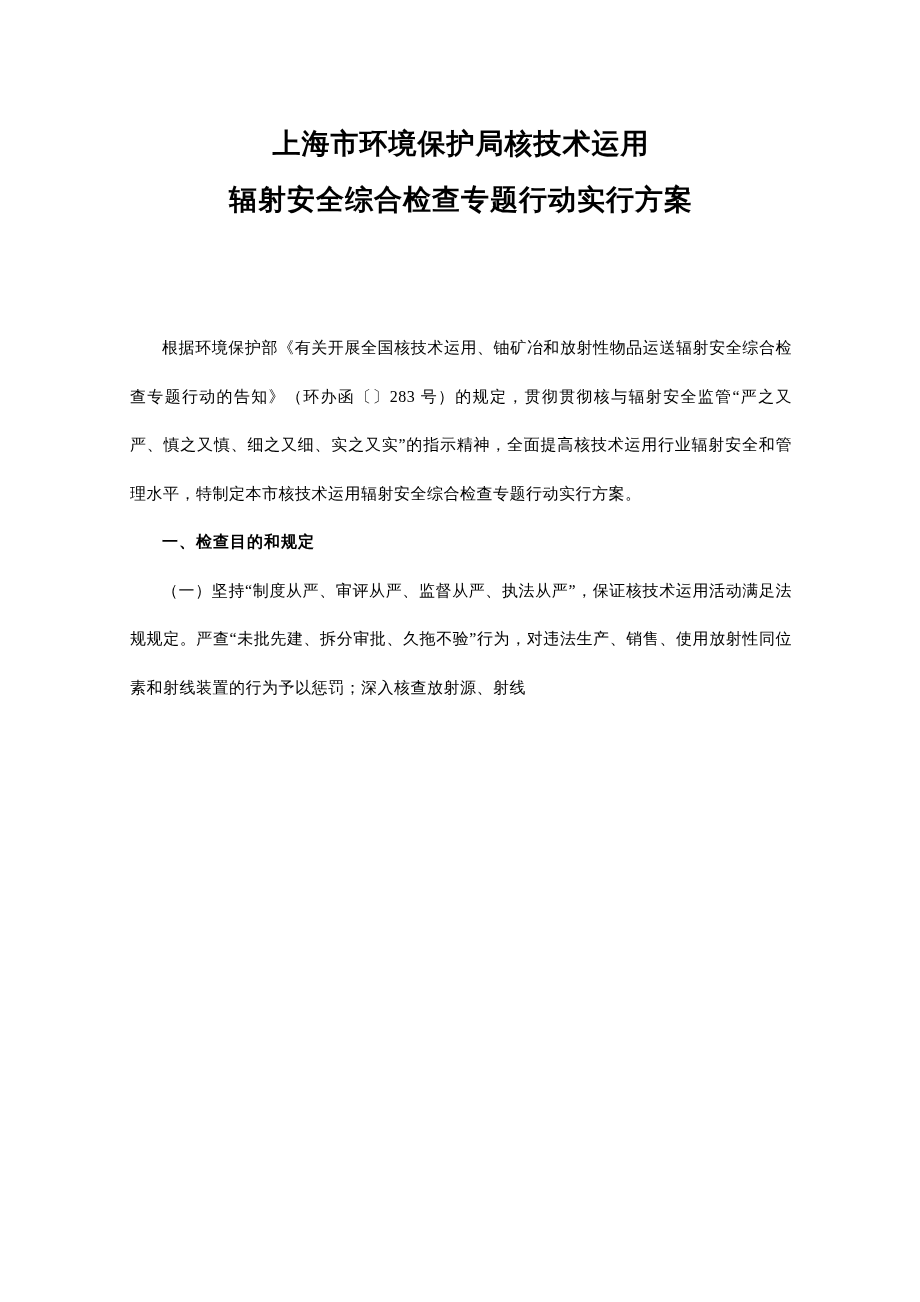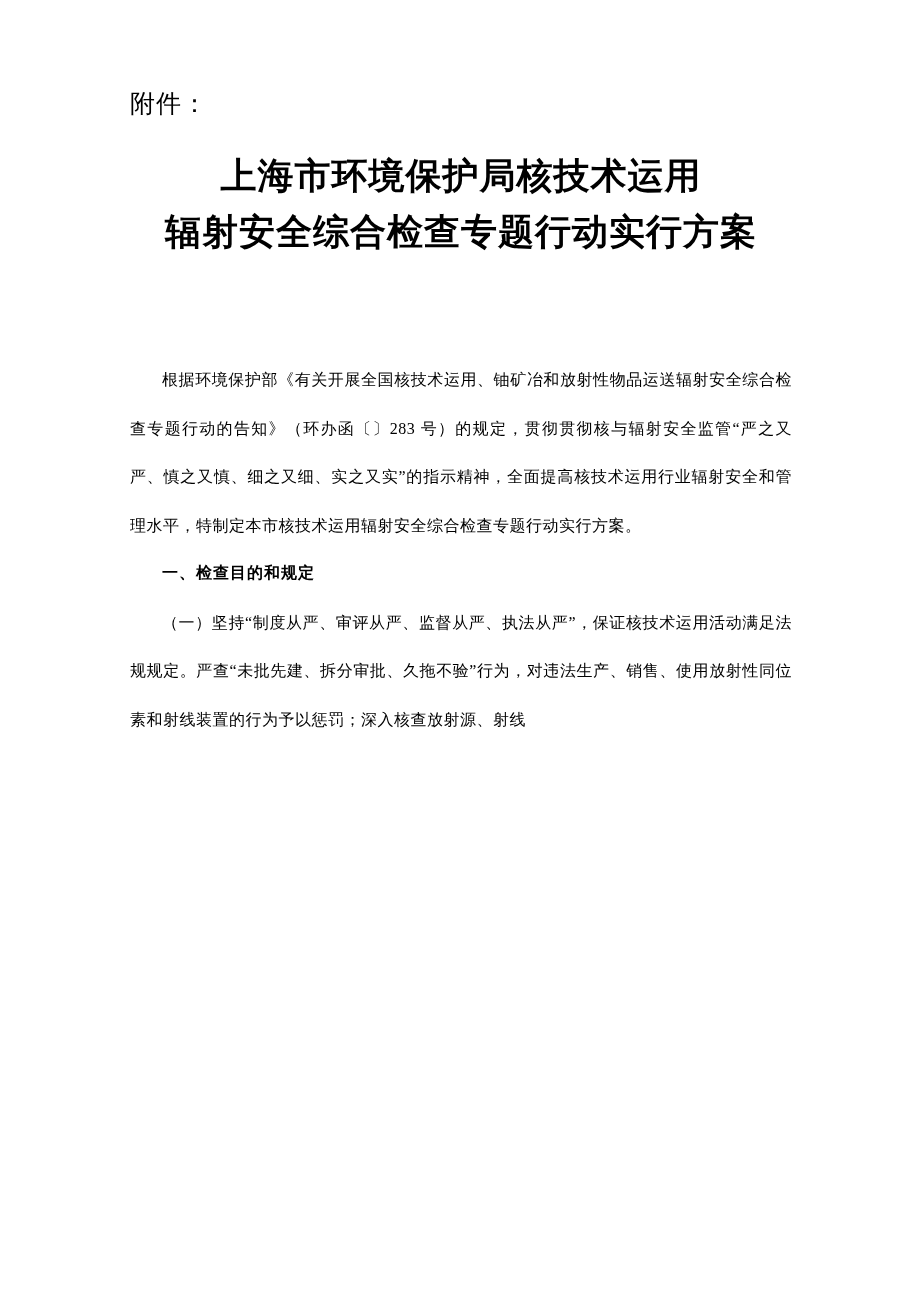--- a/index.html
+++ b/index.html
@@ -22,21 +22,21 @@
   .attachment {
     font-size: 25px;
     line-height: 32px;
     font-weight: 400;
     letter-spacing: 1px;
   }
   .title {
     margin: 28px 0 0 0;
     text-align: center;
     font-weight: 700;
-    font-size: 36px;
+    font-size: 28px;
     line-height: 56px;
     font-family: "Liberation Sans", "DejaVu Sans", sans-serif;
   }
   .title .title-line {
     display: block;
     letter-spacing: 1px;
   }
   .body-text {
     margin-top: 96px;
   }
@@ -45,31 +45,30 @@
     font-size: 16px;
     line-height: 48.5px;
     text-align: justify;
     text-justify: inter-ideograph;
     text-indent: 2em;
     letter-spacing: 0.5px;
     word-break: break-all;
   }
   .para.heading {
     font-weight: 700;
-    font-family: Liberation Mono, monospace;
+    font-family: Liberation Sans, sans-serif;
     text-align: left;
     letter-spacing: 1px;
   }
 </style>
 </head>
 <body>
 
 <div class="page">
 
-  <div class="attachment">附件：</div>
 
   <h1 class="title">
     <span class="title-line">上海市环境保护局核技术运用</span>
     <span class="title-line">辐射安全综合检查专题行动实行方案</span>
   </h1>
 
   <div class="body-text">
     <p class="para">根据环境保护部《有关开展全国核技术运用、铀矿冶和放射性物品运送辐射安全综合检查专题行动的告知》（环办函〔〕283 号）的规定，贯彻贯彻核与辐射安全监管“严之又严、慎之又慎、细之又细、实之又实”的指示精神，全面提高核技术运用行业辐射安全和管理水平，特制定本市核技术运用辐射安全综合检查专题行动实行方案。</p>
     <p class="para heading">一、检查目的和规定</p>
     <p class="para">（一）坚持“制度从严、审评从严、监督从严、执法从严”，保证核技术运用活动满足法规规定。严查“未批先建、拆分审批、久拖不验”行为，对违法生产、销售、使用放射性同位素和射线装置的行为予以惩罚；深入核查放射源、射线</p>

